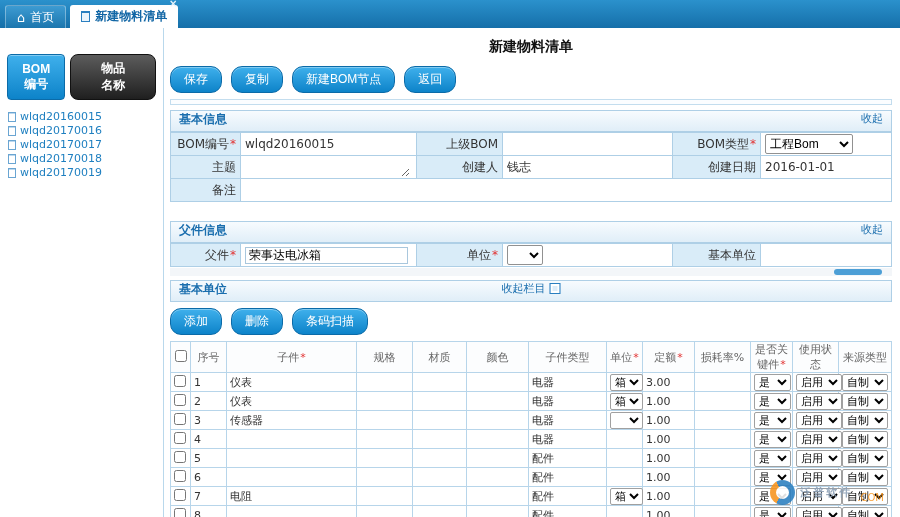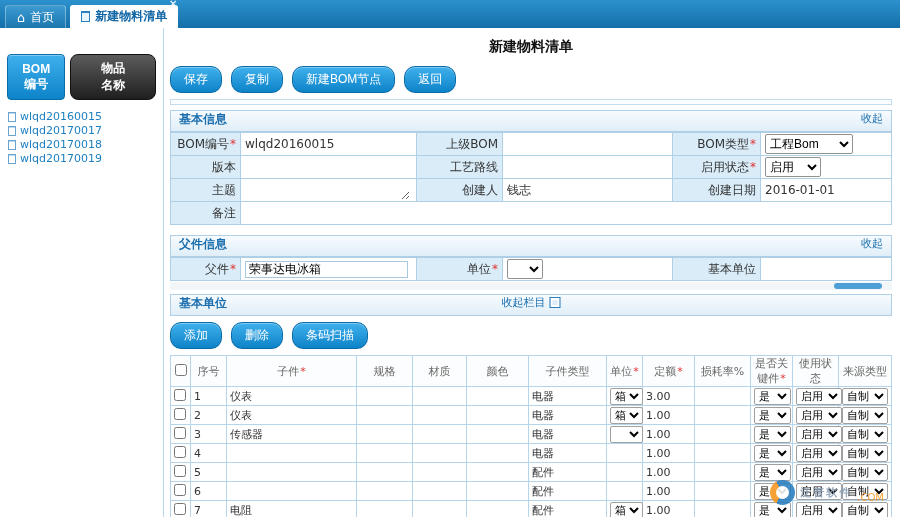--- a/index.html
+++ b/index.html
@@ -31,21 +31,21 @@
   .toolbar { display:flex; gap:9px; margin-bottom:6px; }
   .btn { background:linear-gradient(#3fb0ec,#0d83c9); border:1px solid #0b6ba8; color:#fff; border-radius:11px; padding:4px 13px; font-size:12px; font-weight:normal; cursor:pointer; box-shadow:inset 0 1px 0 rgba(255,255,255,.35); }
   .thin-bar { height:6px; border:1px solid #c3ddee; background:#fbfdff; margin-bottom:5px; }
 
   .sec-head { display:flex; align-items:flex-start; background:linear-gradient(#f7fbfe,#e0eef8); border:1px solid #aecfe6; height:22px; padding:0 8px; font-size:12px; position:relative; }
   .sec-title { color:#1a6eae; font-weight:bold; }
   .sec-right { margin-left:auto; color:#1a6eae; font-size:11px; cursor:pointer; }
   .sec-center { position:absolute; left:50%; transform:translateX(-50%); color:#1a6eae; font-size:11px; display:flex; align-items:center; gap:4px; cursor:pointer; }
   .mini-icon { width:11px; height:11px; border:1px solid #2a7fc0; background:#dcecf8; box-shadow:inset 0 0 0 2px #fff; display:inline-block; }
 
-  .ftable { width:100%; border-collapse:collapse; table-layout:fixed; margin-bottom:10px; }
+  .ftable { width:100%; border-collapse:collapse; table-layout:fixed; margin-bottom:19px; }
   .ftable td { border:1px solid #aecfe6; height:23px; font-size:12px; padding:0 4px; background:#fff; }
   .ftable td.lbl { background:#d9ecf8; text-align:right; color:#333; white-space:nowrap; }
   .req { color:#e23333; margin-left:1px; }
 
   .sel { font-size:12px; height:20px; border:1px solid #919191; border-radius:2px; background:#fff; }
   .w-type { width:88px; } .w-status { width:56px; } .w-unit-p { width:36px; }
   .ta { width:99%; height:20px; border:none; resize:both; font-size:12px; outline:none; font-family:inherit; display:block; }
   .pin { width:calc(100% - 4px); height:17px; border:1px solid #a9c7dd; font-size:12px; padding:0 3px; }
 
   .hscroll { height:8px; background:#f3f6f9; position:relative; margin:0 0 4px; }
@@ -85,20 +85,24 @@
 
   <div class="sidebar">
     <div class="side-btns">
       <button class="btn-blue">BOM编号</button>
       <button class="btn-dark">物品名称</button>
     </div>
     <div class="tree">
       <div class="tree-item">
         <span class="doc-icon"></span>
         <span>wlqd20160015</span>
+      </div>
+      <div class="tree-item">
+        <span class="doc-icon"></span>
+        <span>wlqd20170016</span>
       </div>
       <div class="tree-item">
         <span class="doc-icon"></span>
         <span>wlqd20170017</span>
       </div>
       <div class="tree-item">
         <span class="doc-icon"></span>
         <span>wlqd20170018</span>
       </div>
       <div class="tree-item">
@@ -136,30 +140,20 @@
         </colgroup>
       <tbody>
           <tr>
         <td class="lbl"><span>BOM编号</span><span class="req">*</span></td>
         <td>wlqd20160015</td>
         <td class="lbl">上级BOM</td>
         <td></td>
         <td class="lbl"><span>BOM类型</span><span class="req">*</span></td>
         <td>
           <select class="sel w-type"><option>工程Bom</option></select>
-        </td>
-      </tr>
-      <tr>
-        <td class="lbl">版本</td>
-        <td></td>
-        <td class="lbl">工艺路线</td>
-        <td></td>
-        <td class="lbl"><span>启用状态</span><span class="req">*</span></td>
-        <td>
-          <select class="sel w-status"><option>启用</option></select>
         </td>
       </tr>
       <tr>
         <td class="lbl">主题</td>
         <td>
               <textarea class="ta" style=""></textarea>
             </td>
         <td class="lbl">创建人</td>
         <td>钱志</td>
         <td class="lbl">创建日期</td>

